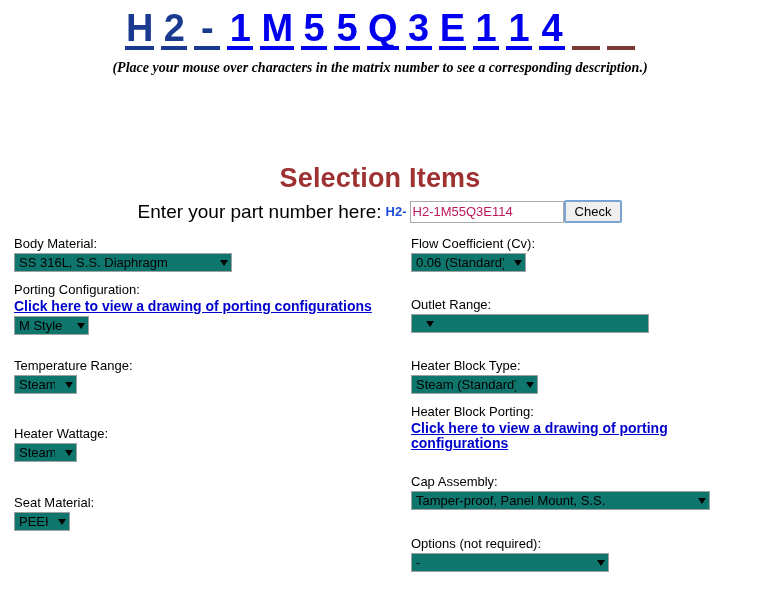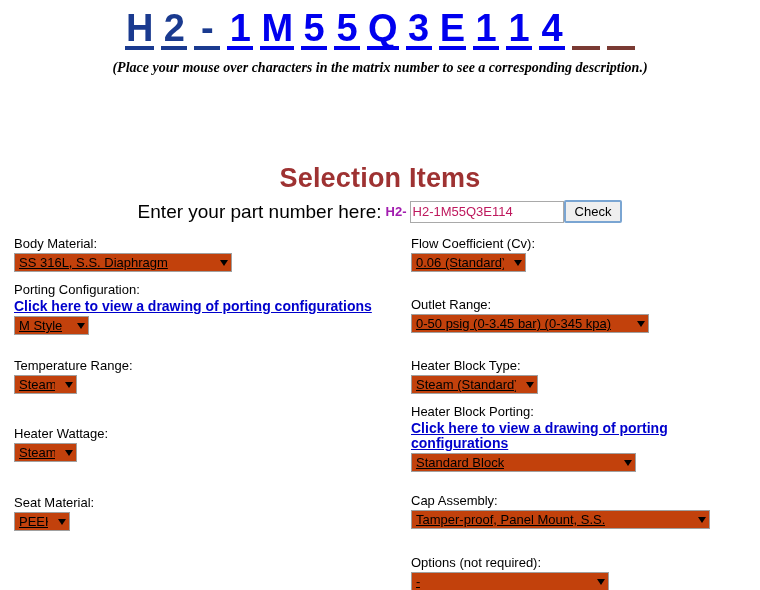--- a/index.html
+++ b/index.html
@@ -94,21 +94,21 @@
     align-items: center;
     gap: 0px;
   }
   #partnumber-label {
     font-size: 19px;
     color: #000000;
   }
   #partnumber-prefix {
     font-size: 13px;
     font-weight: bold;
-    color: #a21caf;
+    color: #1d4ed8;
     margin-left: 4px;
     margin-right: 3px;
   }
   #partnumber-input {
     width: 148px;
     height: 18px;
     font-family: "Liberation Sans", sans-serif;
     font-size: 13px;
     color: #be185d;
     padding: 1px 2px;
@@ -157,30 +157,29 @@
     margin-bottom: 2px;
     cursor: pointer;
   }
 
   
   .select-box {
     display: inline-flex;
     align-items: center;
     justify-content: space-between;
     border: 1px solid #a0a0a0;
-    background: #c2410c;
+    background: #0f766e;
     height: 19px;
     padding: 0 3px 0 4px;
     box-sizing: border-box;
     font-size: 13px;
     color: #000000;
     cursor: pointer;
     vertical-align: top;
     white-space: nowrap;
-    text-decoration: underline;
   }
   .select-box .sel-text {
     overflow: hidden;
     text-overflow: clip;
   }
   .select-arrow {
     margin-left: 10px;
     width: 0;
     height: 0;
     border-left: 4px solid transparent;
@@ -276,40 +275,35 @@
       <div class="field-label">Flow Coefficient (Cv):</div>
       <div class="select-box" style="width: 115px;">
         <span class="sel-text">0.06 (Standard)</span>
         <span class="select-arrow"></span>
       </div>
     </div>
 
     <div class="field-group" style="margin-top:25px;">
       <div class="field-label">Outlet Range:</div>
       <div class="select-box" style="width: 238px;">
-        <span class="sel-text">0-50 psig (0-3.45 bar) (0-345 kpa)</span>
         <span class="select-arrow"></span>
       </div>
     </div>
 
     <div class="field-group" style="margin-top:25px;">
       <div class="field-label">Heater Block Type:</div>
       <div class="select-box" style="width: 127px;">
         <span class="sel-text">Steam (Standard)</span>
         <span class="select-arrow"></span>
       </div>
     </div>
 
     <div class="field-group" style="margin-top:10px;">
       <div class="field-label">Heater Block Porting:</div>
       <a class="field-link">Click here to view a drawing of porting configurations</a>
-      <div class="select-box" style="width: 225px;">
-        <span class="sel-text">Standard Block</span>
-        <span class="select-arrow"></span>
-      </div>
     </div>
 
     <div class="field-group" style="margin-top:21px;">
       <div class="field-label">Cap Assembly:</div>
       <div class="select-box" style="width: 299px;">
         <span class="sel-text">Tamper-proof, Panel Mount, S.S.</span>
         <span class="select-arrow"></span>
       </div>
     </div>
 

